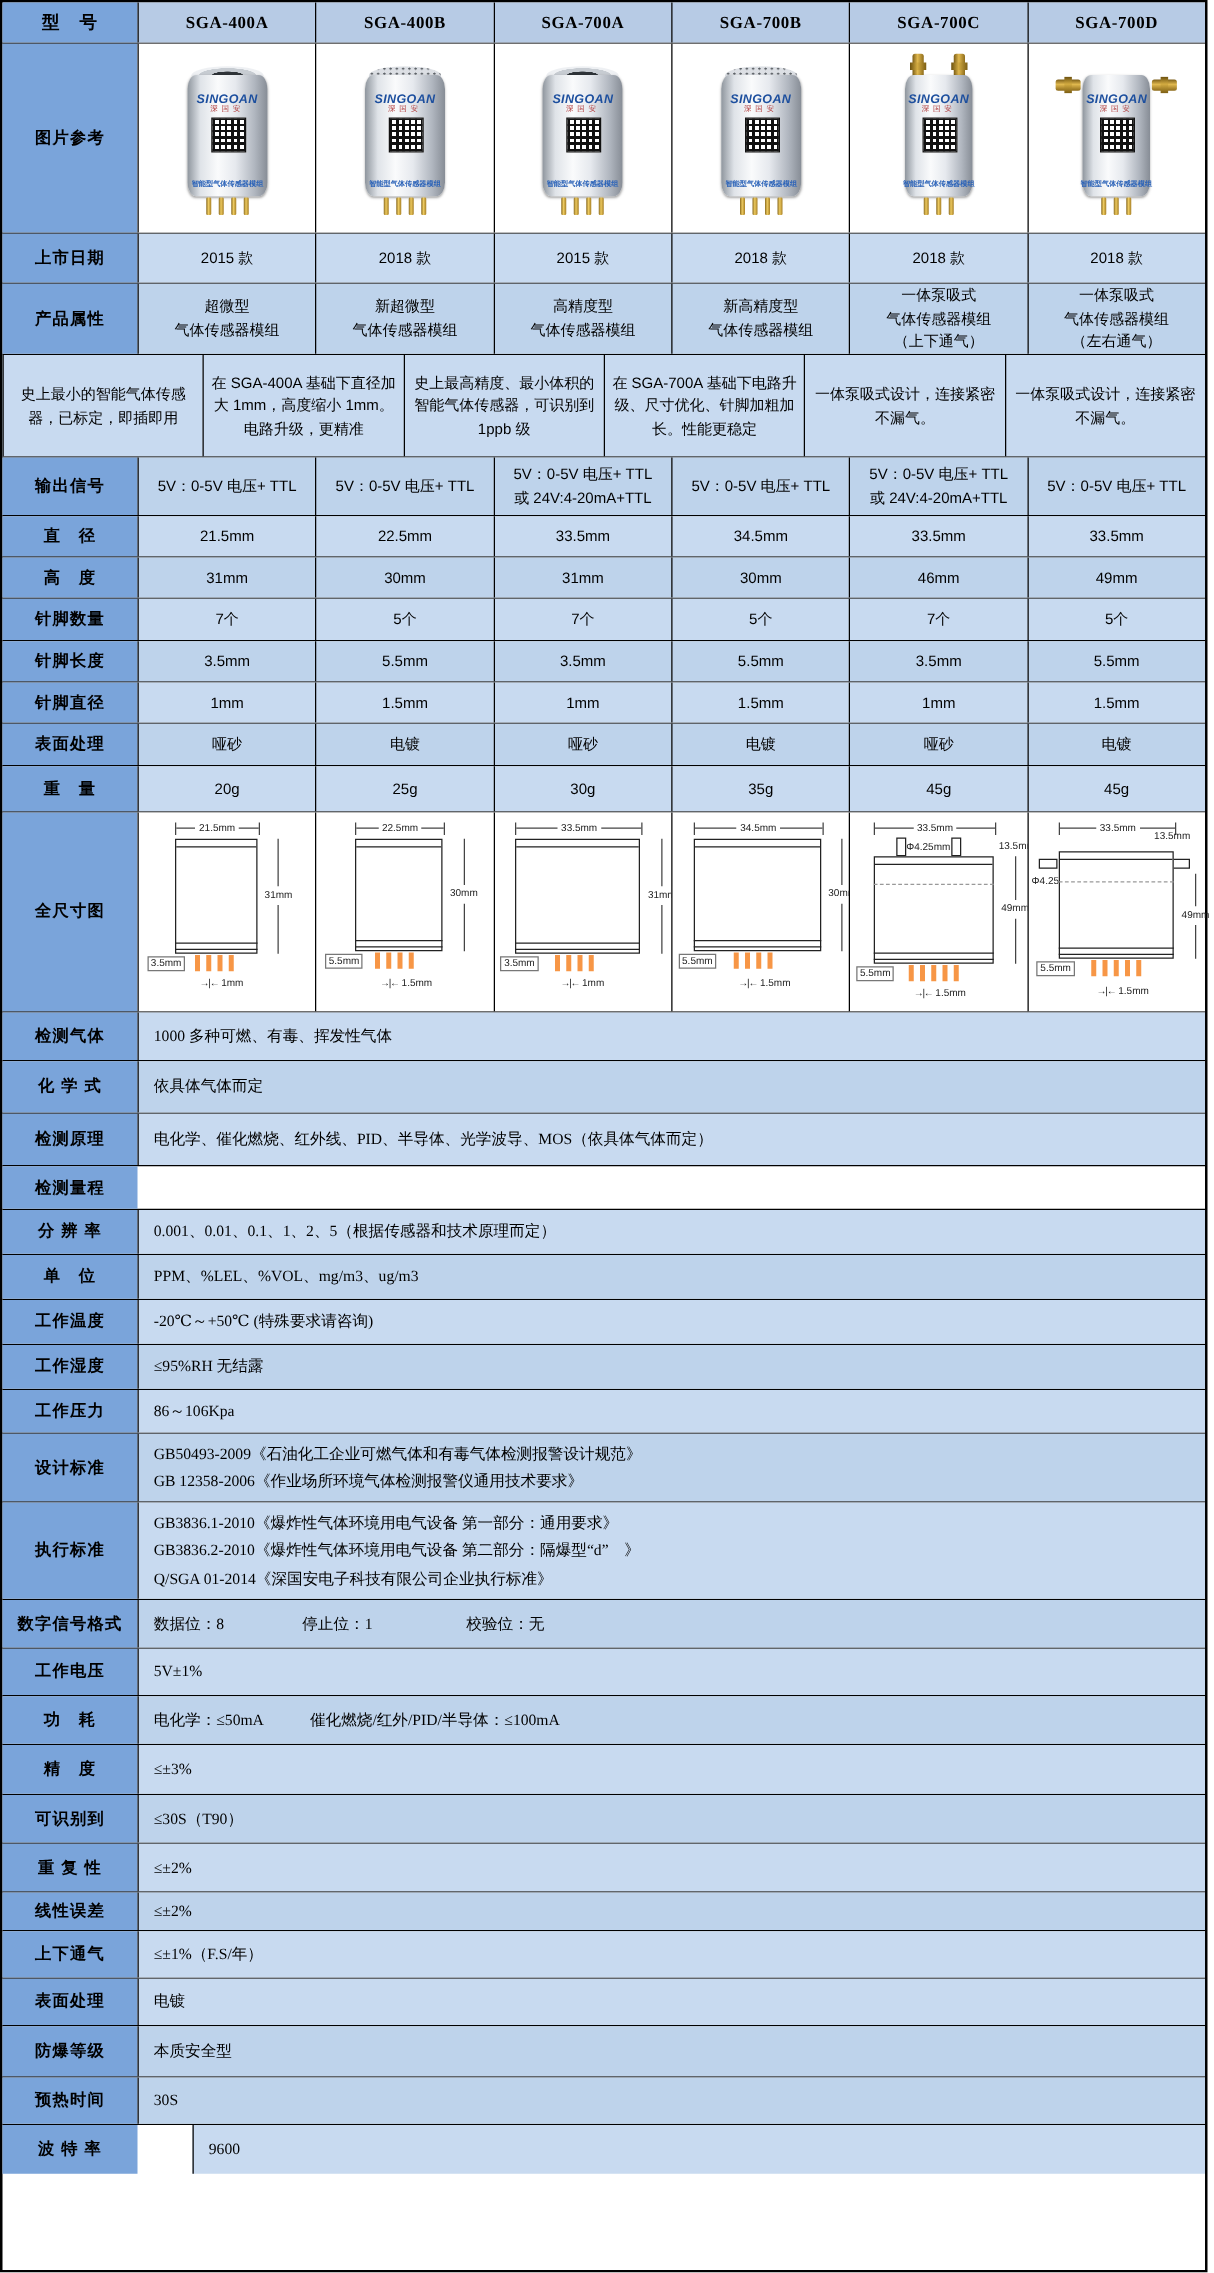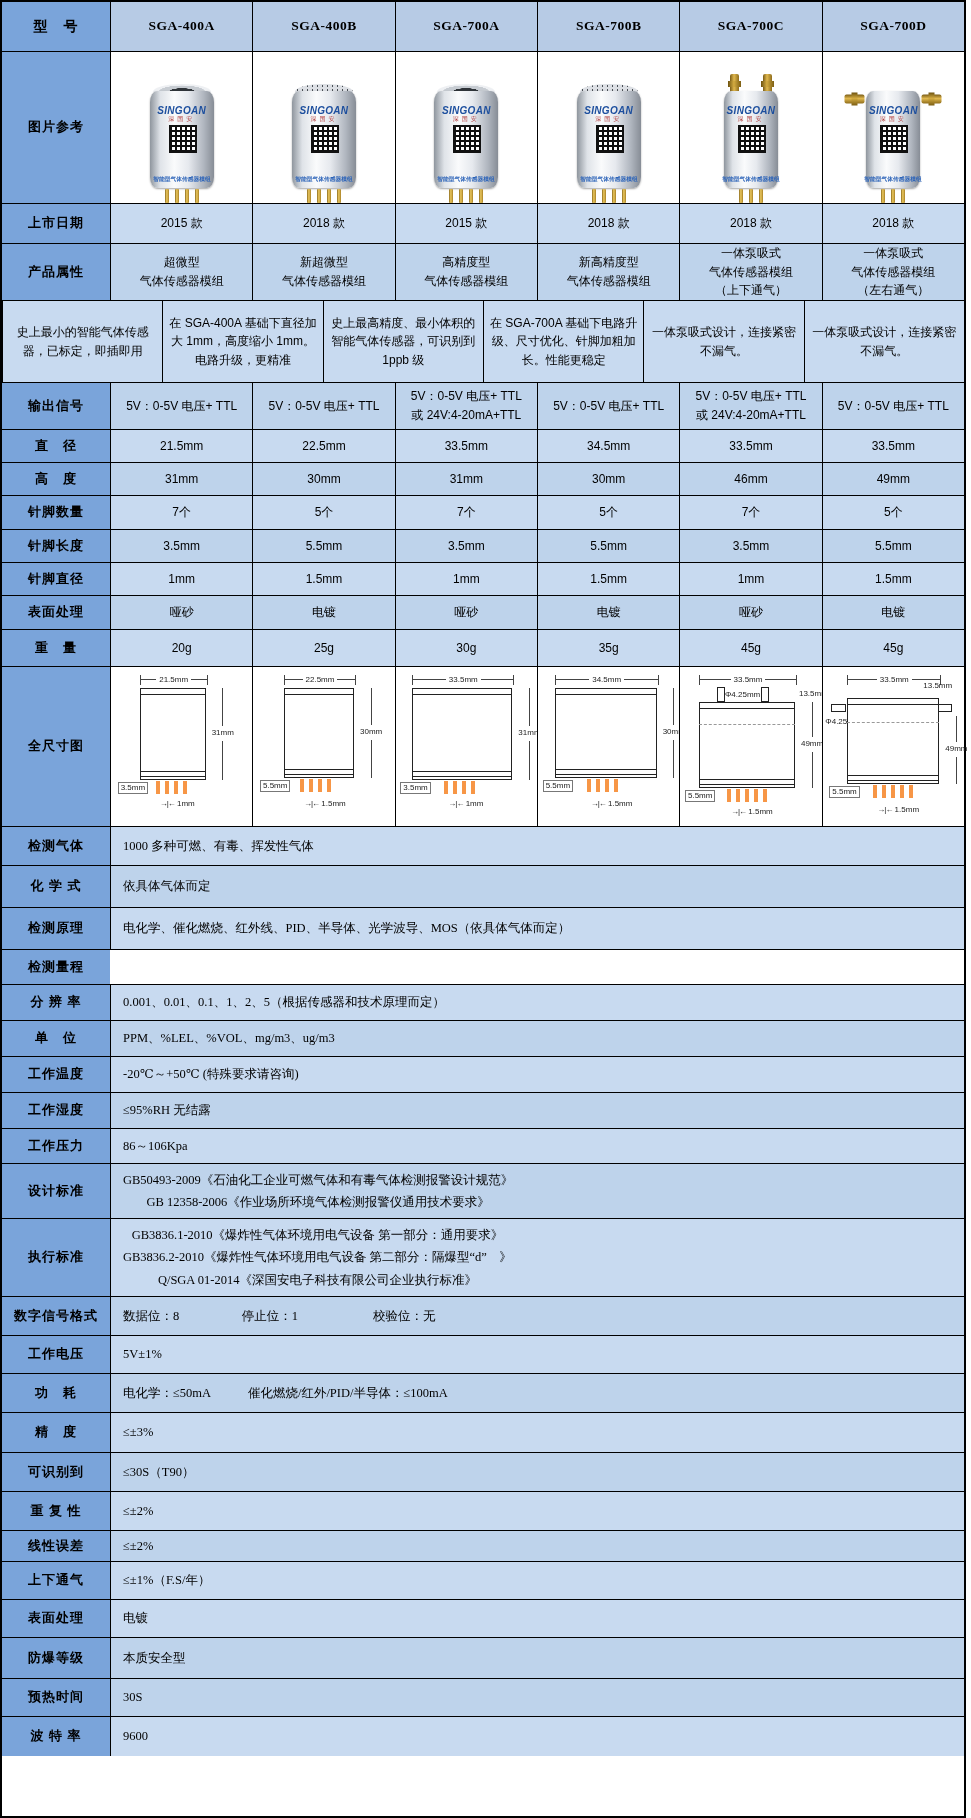--- a/index.html
+++ b/index.html
@@ -2,41 +2,41 @@
 <html><head>
 <meta charset="utf-8">
 <style>
   html,body{margin:0;padding:0;background:#fff;}
   .page{width:971px;height:1818px;background:#fff;box-sizing:border-box;padding:0 5px 0 0;
         font-family:"Liberation Sans","DejaVu Sans",sans-serif;color:#000;}
   .tbl{width:966px;height:1818px;border:2px solid #000;box-sizing:border-box;display:flex;flex-direction:column;}
 
   
   .trow,.srow{display:flex;border-bottom:1px solid #000;box-sizing:border-box;flex:0 0 auto;}
-  .trow:last-child,.srow:last-child{border-bottom:none;}
+  .trow:last-child,.srow:last-child{border-bottom:none;gap:44px;}
   .lcell{flex:0 0 108px;display:flex;align-items:center;justify-content:center;text-align:center;
          background:#7AA4DA;font-weight:bold;font-size:13px;letter-spacing:1px;line-height:1.25;
          box-sizing:border-box;white-space:pre-line;}
   .vcell{flex:1 1 0;border-left:1px solid #000;display:flex;align-items:center;justify-content:center;
          text-align:center;font-size:12px;line-height:1.55;box-sizing:border-box;white-space:pre-line;
          padding:2px 5px;background:#C8DAF0;}
   .alt .vcell{background:#BED3EB;}
   .hdr .lcell{font-size:14px;}
   .hdr .vcell{background:#B7CBE5;font-family:"Liberation Serif","DejaVu Serif",serif;font-weight:bold;
               font-size:13.5px;letter-spacing:.5px;}
   .white .vcell{background:#fff;padding:0;}
 
   
   .srow .wcell{flex:1 1 0;border-left:1px solid #000;display:flex;align-items:center;
          font-family:"Liberation Serif","DejaVu Serif",serif;font-size:12.5px;line-height:1.8;
-         padding:2px 0 2px 12px;box-sizing:border-box;white-space:pre-line;background:#C8DAF0;text-align:center;}
+         padding:2px 0 2px 12px;box-sizing:border-box;white-space:pre-line;background:#C8DAF0;text-align:left;}
   .srow.alt .wcell{background:#BED3EB;}
 
   
-  .pcell{position:relative;align-items:flex-end;}
+  .pcell{position:relative;}
   .sensor{position:relative;width:70px;height:122px;}
   .s-body{position:absolute;top:10px;left:3px;right:3px;bottom:15px;border-radius:7px/11px;
     background:linear-gradient(90deg,#8f969e 0%,#dfe3e8 16%,#fafbfc 38%,#e6e9ee 60%,#b0b6bf 84%,#878d96 100%);
     box-shadow:0 1px 2px rgba(0,0,0,.35);}
   .s-top{position:absolute;top:3px;left:6px;right:6px;height:15px;border-radius:50%;
     background:radial-gradient(ellipse at 50% 50%,#2f3439 0 30%,#c7ccd2 32% 55%,#eef0f3 57%);}
   .mesh .s-top{background-color:#dcdfe4;background-image:radial-gradient(#4a4f55 0.9px,transparent 1.1px);
     background-size:5px 4px;}
   .s-brand{position:absolute;top:22px;width:100%;text-align:center;color:#1d4f9e;font-weight:bold;
     font-style:italic;font-size:10px;letter-spacing:.3px;}
@@ -108,21 +108,21 @@
   .dg6 .dim-right{left:118px;top:44px;height:68px;} .dg6 .dg-pins{left:46px;top:113px;}
   .dg6 .dim-pl{left:2px;top:114px;} .dg6 .dim-pd{left:50px;top:132px;}
   .dg6 .d-td{left:-2px;top:44px;} .dg6 .d-th{left:96px;top:8px;}
 </style>
 </head>
 <body>
 
 <div class="page">
 <div class="tbl">
 
-  <div class="trow hdr" style="height:50px">
+  <div class="trow hdr" style="height:33px">
     <div class="lcell">型　号</div>
     <div class="vcell">SGA-400A</div>
     <div class="vcell">SGA-400B</div>
     <div class="vcell">SGA-700A</div>
     <div class="vcell">SGA-700B</div>
     <div class="vcell">SGA-700C</div>
     <div class="vcell">SGA-700D</div>
   </div>
 
   <div class="trow white" style="height:152px">

